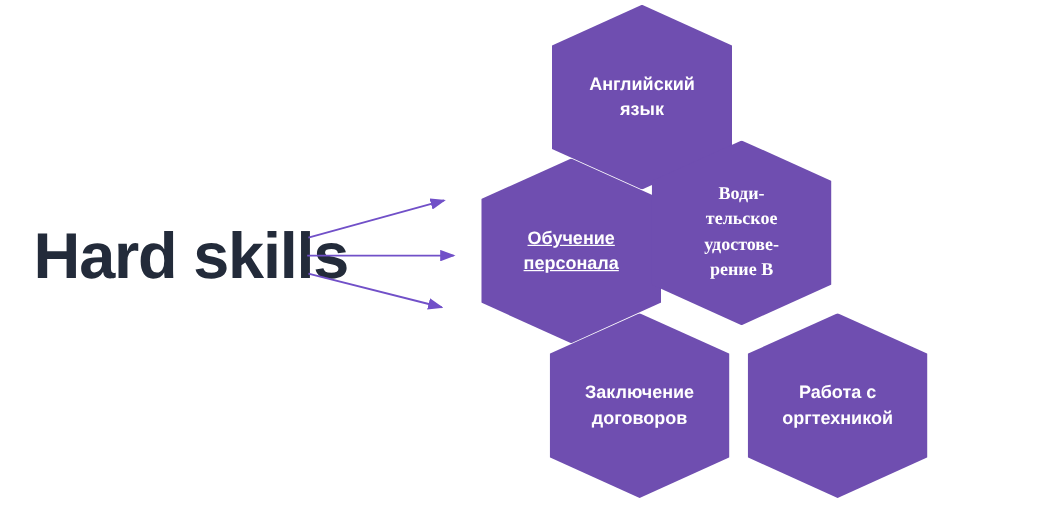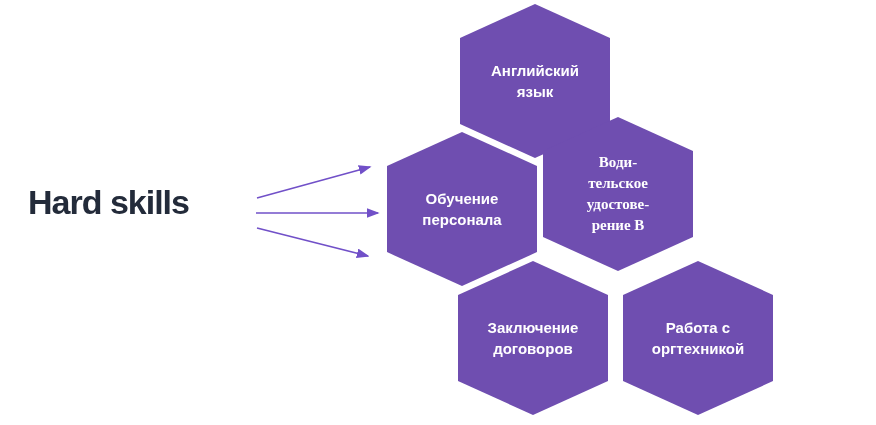--- a/index.html
+++ b/index.html
@@ -12,21 +12,21 @@
     width: 876px;
     height: 425px;
     background: var(--background, #ffffff);
     font-family: "Liberation Sans", "DejaVu Sans", sans-serif;
     overflow: hidden;
   }
   .page-title {
     position: absolute;
     left: 28px;
     top: 183px;
-    font-size: 34px;
+    font-size: 54px;
     font-weight: 700;
     letter-spacing: -1px;
     color: var(--title-text, #232b3a);
     white-space: nowrap;
   }
   .arrows-svg {
     position: absolute;
     left: 0;
     top: 0;
     color: var(--arrow, #7150c8);
@@ -44,21 +44,21 @@
     text-align: center;
     color: var(--hex-text, #ffffff);
     font-size: 15px;
     line-height: 21px;
     font-weight: 600;
     white-space: pre-line;
   }
   
   .hex-english       { left: 460px; top: 4px;   }
   .hex-search        { left: 623px; top: 4px;   }
-  .hex-training      { left: 387px; top: 132px; }
+  .hex-training      { left: 401px; top: 132px; text-decoration: underline; }
   .hex-driver        { left: 543px; top: 117px; font-family: Liberation Serif, serif; }
   .hex-powerpoint    { left: 703px; top: 132px; }
   .hex-contracts     { left: 458px; top: 261px; }
   .hex-office        { left: 623px; top: 261px; }
 </style>
 </head>
 <body>
 
 <div class="canvas">
 

